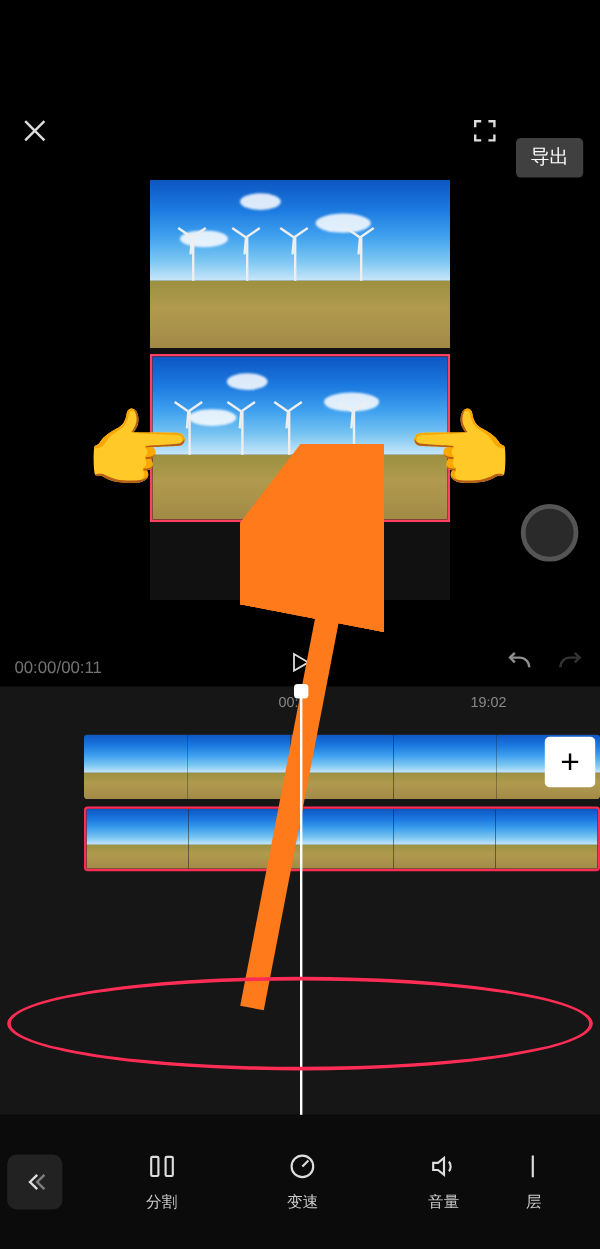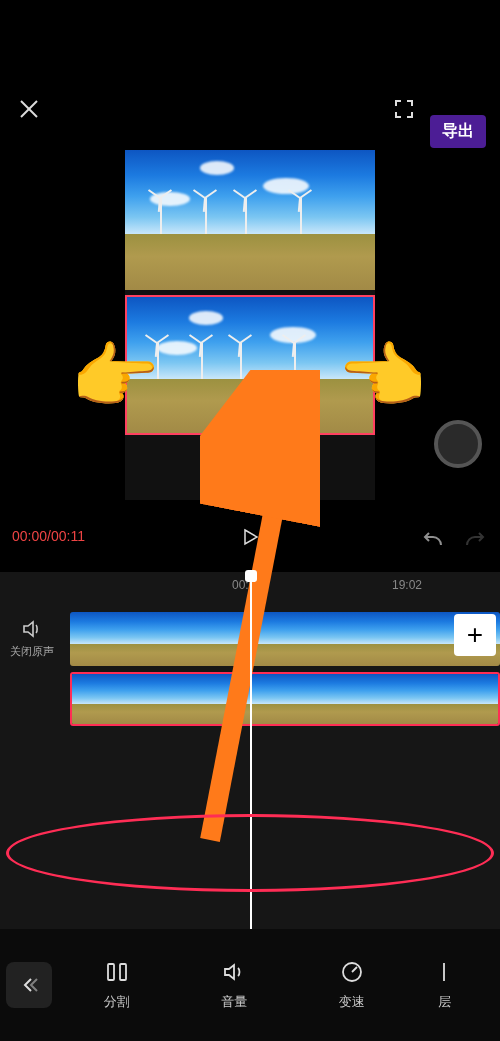--- a/index.html
+++ b/index.html
@@ -28,26 +28,26 @@
     display: flex;
     align-items: center;
     justify-content: space-between;
     padding: 0 14px;
   }
   .close-x { width: 30px; height: 30px; display:flex; align-items:center; justify-content:center; }
   .close-x svg { stroke: #ddd; }
   .top-right { display:flex; align-items:center; gap:14px; }
   .expand-icon { width:24px; height:24px; display:flex; align-items:center; justify-content:center; }
   .export-btn {
-    background: #4c1d95;
+    background: #404040;
     color: #fff;
     font-size: 16px;
     padding: 6px 12px;
     border-radius: 4px;
-    font-weight: 700;
+    font-weight: 400;
     margin-top: 44px;
   }
   
   .preview-wrap {
     position: absolute;
     top: 70px;
     left: 50%;
     transform: translateX(-50%);
     width: 250px;
     height: 350px;
@@ -112,24 +112,24 @@
     width: 48px; height: 48px;
     border-radius: 50%;
     background: #2a2a2a;
     border: 4px solid #555;
   }
   
   .time-row {
     position:absolute;
     top: 448px; left:0; right:0;
     height: 36px;
-    display:flex; align-items:flex-start;
+    display:flex; align-items:flex-end;
     padding: 0 12px;
     font-size: 14px;
-    color:#ef4444;
+    color:#737373;
   }
   .time-txt { flex: 0 0 110px; }
   .play-icon { position:absolute; left:50%; transform:translateX(-50%); }
   .undo-redo { margin-left:auto; display:flex; gap:16px; }
   .undo-redo svg { opacity:.7; }
   .redo-dis { opacity:.25 !important; }
   
   .timeline {
     position:absolute;
     top: 492px; left:0; right:0; bottom: 112px;
@@ -235,21 +235,21 @@
     border-radius:8px;
     display:flex; align-items:center; justify-content:center;
   }
   .tools {
     flex:1;
     display:flex;
     justify-content: space-around;
     padding-right:4px;
   }
   .tool {
-    display:flex; flex-direction:column; align-items:center;
+    display:flex; flex-direction:column; align-items:flex-end;
     gap:8px;
     color:#ccc;
     font-size:13px;
     min-width: 62px;
   }
   .tool.half { min-width:30px; align-items:flex-start; }
   .tool svg { display:block; }
 </style>
 </head>
 <body>
@@ -355,29 +355,20 @@
         </svg>
       </div>
     </div>
   </div>
 
   <div class="timeline">
     <div class="ruler">
       <span style="left:232px">00:00</span>
       <span style="left:392px">19:02</span>
     </div>
-    <div class="mute-col">
-      <div class="mute-icon">
-        <svg width="22" height="22" viewBox="0 0 22 22" fill="none" stroke="#ccc" stroke-width="1.6">
-          <path d="M3 8v6h4l5 4V4L7 8H3z"></path>
-          <path d="M15 7c1.5 1.2 1.5 6.8 0 8"></path>
-        </svg>
-      </div>
-      <div>关闭原声</div>
-    </div>
 
     <div class="tracks">
       <div class="track">
         <div class="thumb-strip">
           <div class="thumb">
               <div class="sky"></div>
               <div class="grass"></div>
             </div>
           <div class="thumb">
               <div class="sky"></div>
@@ -440,31 +431,31 @@
     <div class="tools">
       <div class="tool">
         <svg width="26" height="26" viewBox="0 0 26 26" fill="none" stroke="#ddd" stroke-width="1.8">
           <rect x="4" y="5" width="6" height="16" rx="1"></rect>
             <rect x="16" y="5" width="6" height="16" rx="1"></rect>
         </svg>
         <span>分割</span>
       </div>
       <div class="tool">
         <svg width="26" height="26" viewBox="0 0 26 26" fill="none" stroke="#ddd" stroke-width="1.8">
+          <circle cx="13" cy="13" r="9"></circle>
+            <path d="M13 13L18 8"></path>
+        </svg>
+        <span>变速</span>
+      </div>
+      <div class="tool">
+        <svg width="26" height="26" viewBox="0 0 26 26" fill="none" stroke="#ddd" stroke-width="1.8">
           <path d="M4 10v6h4l5 4V6L8 10H4z"></path>
             <path d="M17 9c2 1.8 2 6.2 0 8"></path>
         </svg>
         <span>音量</span>
-      </div>
-      <div class="tool">
-        <svg width="26" height="26" viewBox="0 0 26 26" fill="none" stroke="#ddd" stroke-width="1.8">
-          <circle cx="13" cy="13" r="9"></circle>
-            <path d="M13 13L18 8"></path>
-        </svg>
-        <span>变速</span>
       </div>
       <div class="tool half">
         <svg width="16" height="26" viewBox="0 0 16 26" fill="none" stroke="#ddd" stroke-width="1.8">
           <line x1="6" y1="4" x2="6" y2="22"></line>
         </svg>
         <span>层</span>
       </div>
     </div>
   </div>
 

